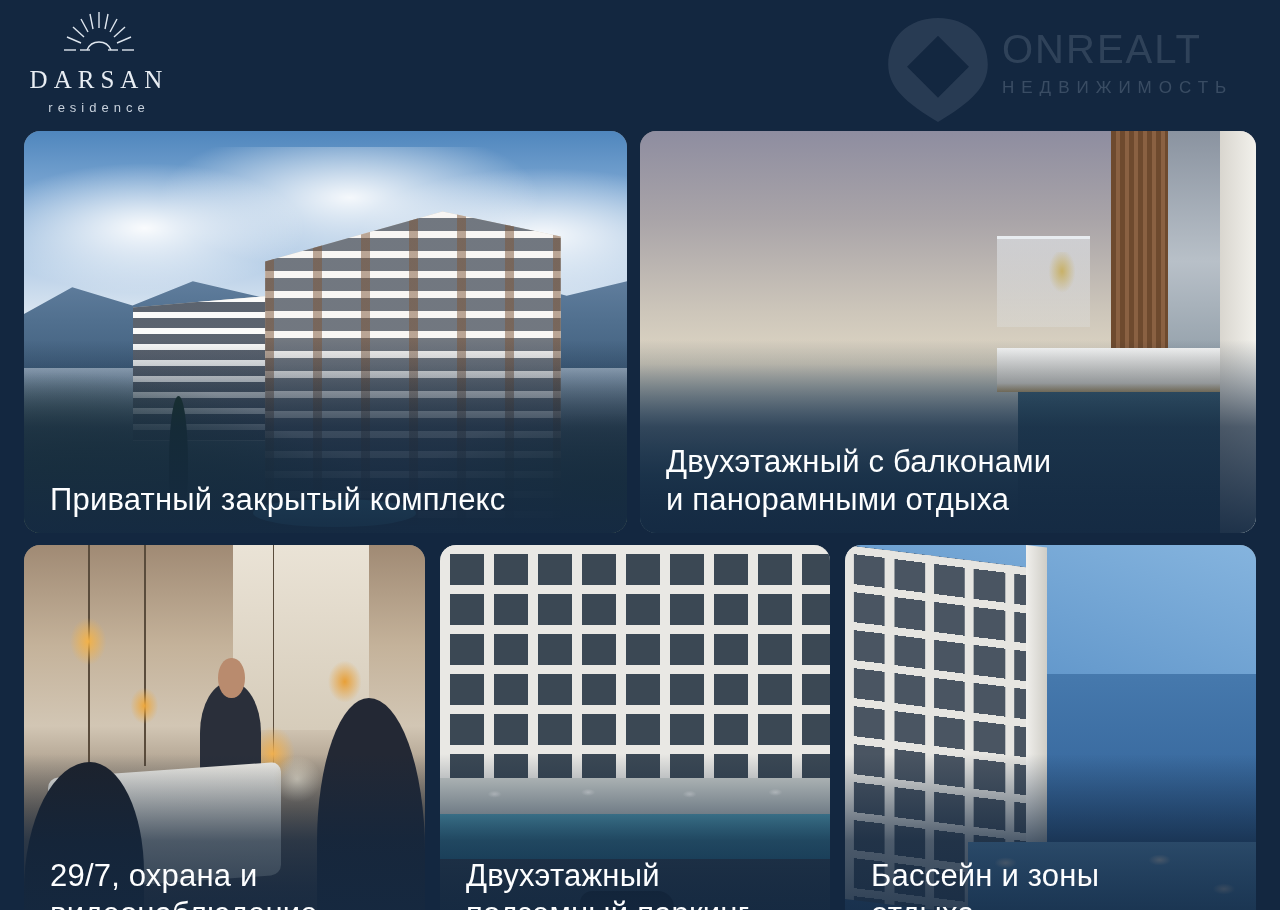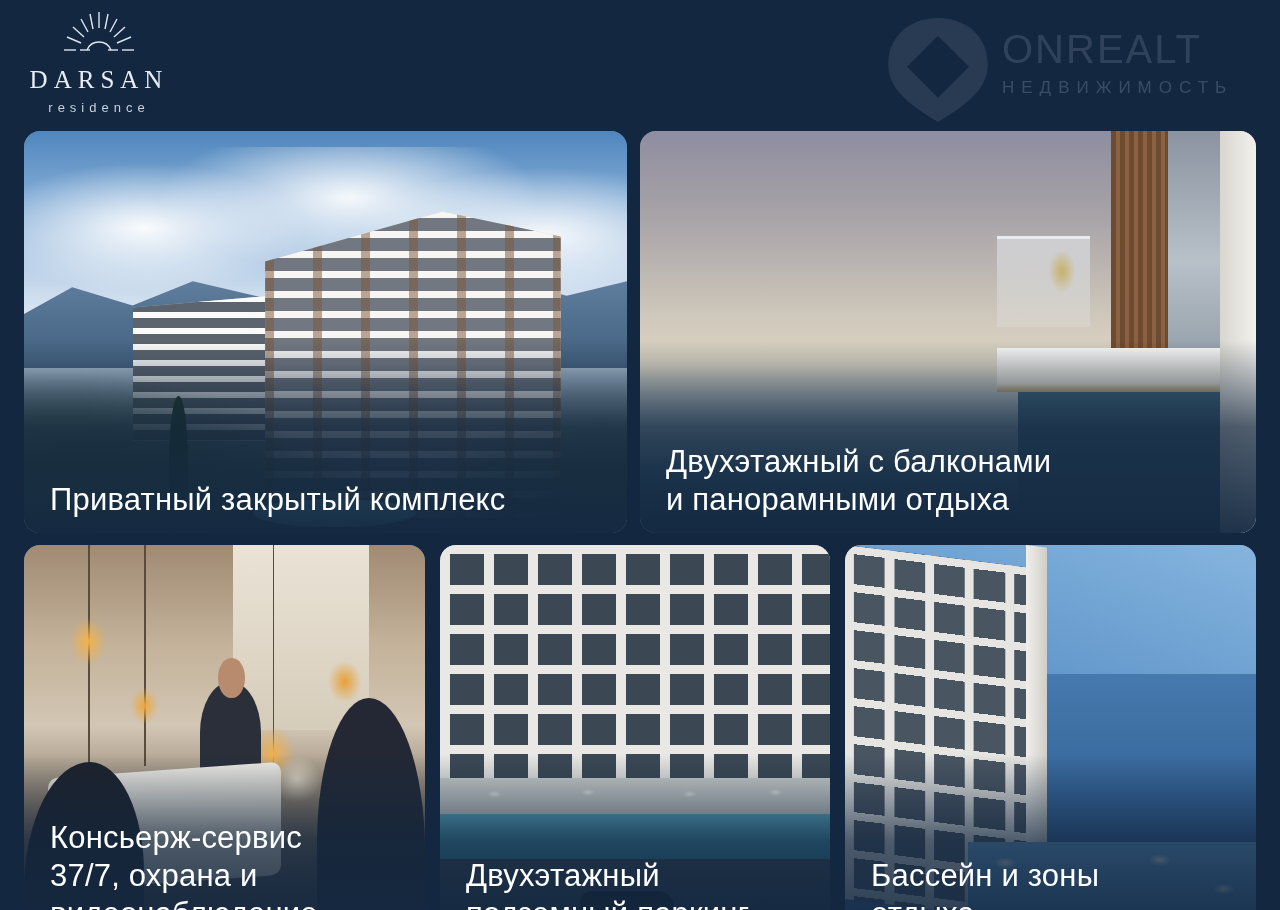--- a/index.html
+++ b/index.html
@@ -249,22 +249,21 @@
       <div class="c3-bulbs"></div>
       <div class="c3-receptionist"></div>
       <div class="c3-head"></div>
       <div class="c3-desk"></div>
       <div class="c3-flowers"></div>
       <div class="c3-person-left"></div>
       <div class="c3-person-right"></div>
     </div>
     <div class="shade"></div>
     <figcaption class="caption">
-      <div>Консьерж-сервис</div>
-      <div>37/7, охрана и</div>
+      <div>29/7, охрана и</div>
       <div>видеонаблюдение</div>
     </figcaption>
   </figure>
 
   <figure class="card" id="card4" style="margin:0">
     <div class="photo">
       <div class="c4-sky"></div>
       <div class="c4-bldg"></div>
       <div class="c4-deck"></div>
       <div class="c4-pool"></div>

